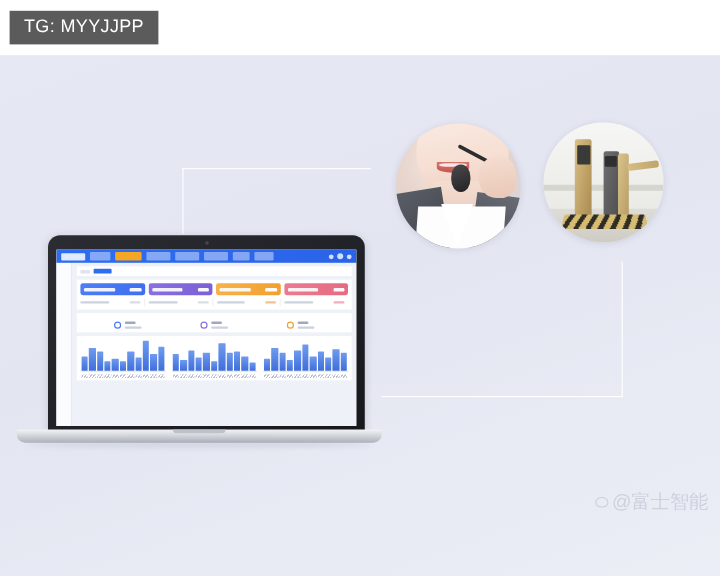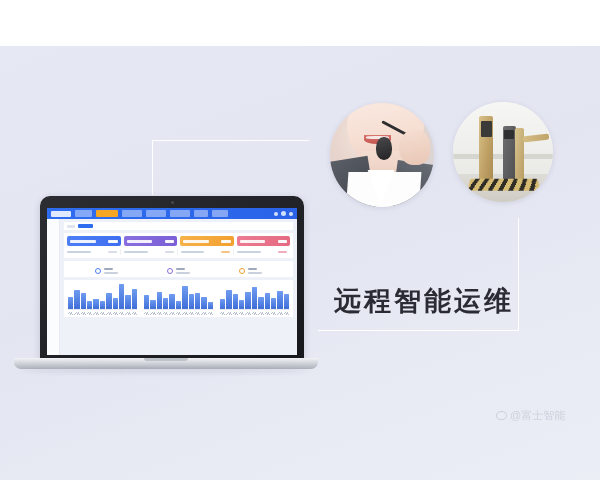--- a/index.html
+++ b/index.html
@@ -633,21 +633,21 @@
 
   
   .weibo-mark {
     position: absolute;
     left: 496px;
     top: 408px;
     display: flex;
     align-items: center;
     gap: 3px;
     color: #c5c8d6;
-    font-size: 11px;
+    font-size: 16px;
     opacity: 0.75;
     white-space: nowrap;
   }
   .weibo-eye {
     display: inline-block;
     width: 11px;
     height: 9px;
     border: 1.5px solid #c5c8d6;
     border-radius: 50% 50% 45% 45%;
     box-sizing: border-box;
@@ -670,20 +670,21 @@
   }
 </style>
 </head>
 <body>
 
 <div id="stage">
 
   <div class="bg-panel"></div>
   <div class="bg-top-white"></div>
 
+  <div class="tg-badge">TG: MYYJJPP</div>
 
   <div class="conn conn-left-h"></div>
   <div class="conn conn-left-v"></div>
   <div class="conn conn-right-v"></div>
   <div class="conn conn-right-h"></div>
 
   <div class="photo-circle circle-operator">
     <span class="op-face"></span>
     <span class="op-lips"></span>
     <span class="op-neck"></span>
@@ -702,21 +703,20 @@
     <span class="k-floor"></span>
     <span class="k-tower-a"></span>
     <span class="k-screen"></span>
     <span class="k-tower-b"></span>
     <span class="k-screen2"></span>
     <span class="k-tower-c"></span>
     <span class="k-arm"></span>
     <span class="k-base"></span>
   </div>
 
-  <div class="headline">远程智能运维</div>
 
   <div class="laptop">
     <div class="lid">
       <span class="camera-dot"></span>
       <div class="screen">
 
         <div class="dash-nav">
           <span class="dash-logo"></span>
           <span class="nav-item" style="width:17px"></span>
           <span class="nav-item active" style="width:22px"></span>

